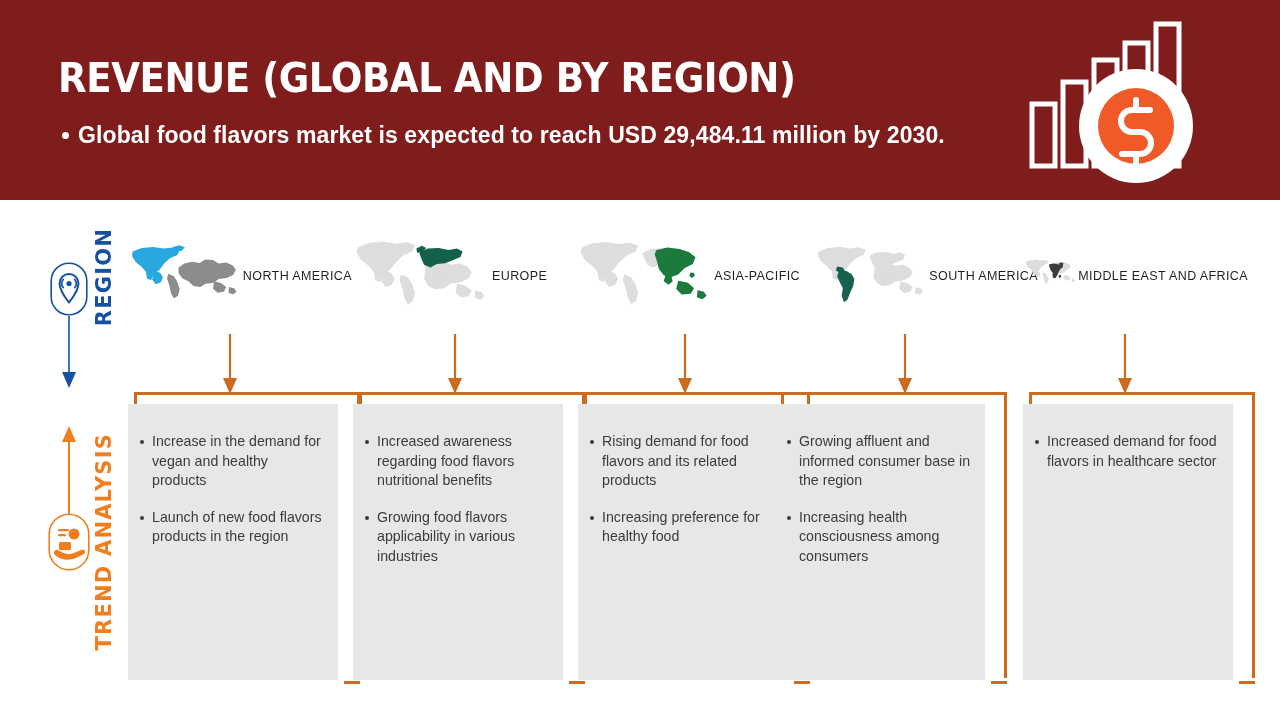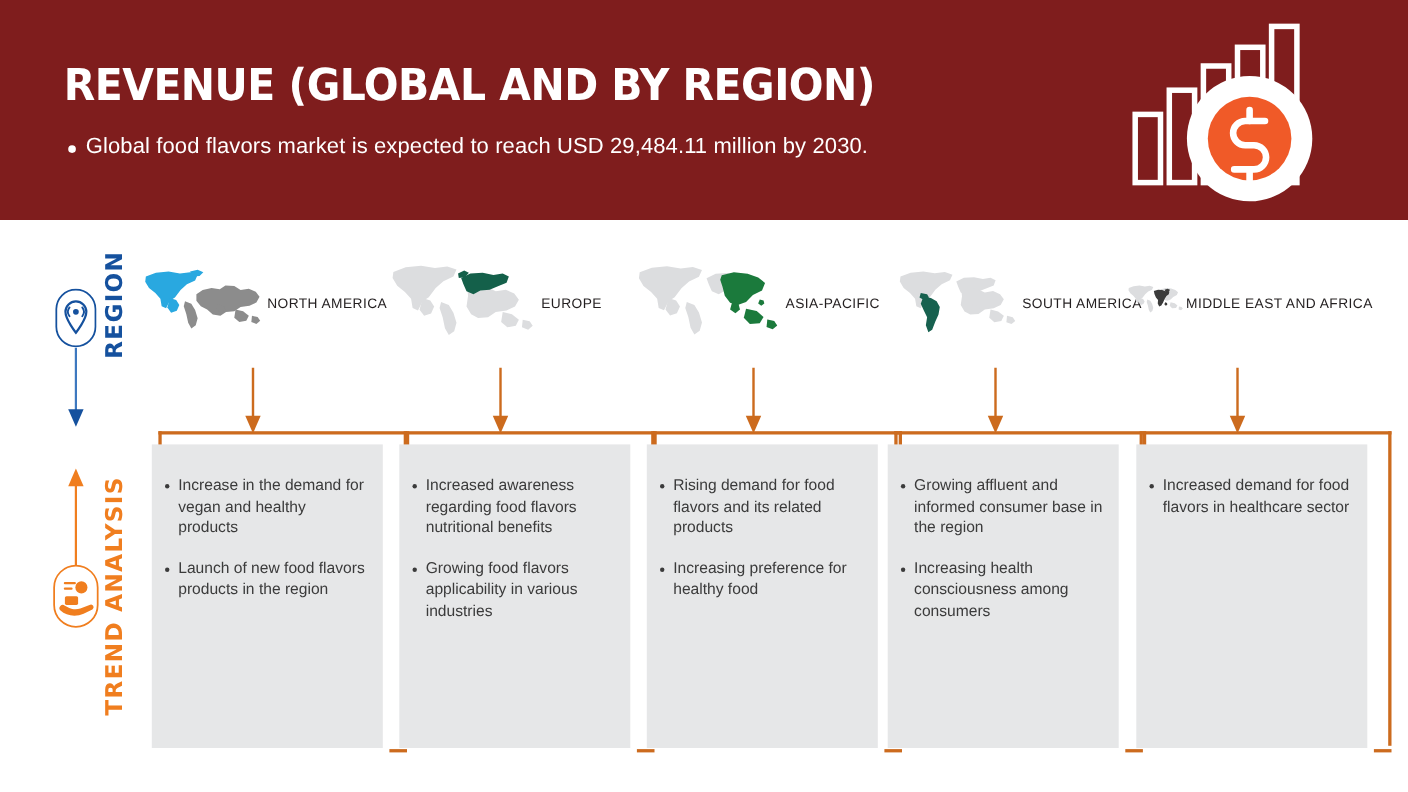--- a/index.html
+++ b/index.html
@@ -25,21 +25,21 @@
   }
   .header-sub-wrap{
     position:absolute; left:62px; top:122px;
     display:flex; align-items:flex-start; gap:9px;
   }
   .header-bullet{
     width:7px;height:7px;border-radius:50%;background:#ffffff;
     margin-top:10px; flex:0 0 auto;
   }
   .header-sub{
-    font-size:20px; color:#ffffff; font-weight:400;
+    font-size:23px; color:#ffffff; font-weight:700;
     font-family:"Liberation Sans", sans-serif;
     letter-spacing:0.1px;
   }
   .header-icon{
     position:absolute; right:64px; top:18px; width:190px; height:172px;
   }
 
   
   .rail-region-icon{
     position:absolute; left:50px; top:262px; width:38px; height:54px;
@@ -74,21 +74,21 @@
   .region-name{
     margin-top:10px; font-size:12.5px; color:#231f20;
     letter-spacing:0.4px; white-space:nowrap;
     font-family:"Liberation Sans", sans-serif;
   }
 
   
   .conn-arrow{ position:absolute; top:334px; width:18px; height:62px; }
 
   
-  .cards{ position:absolute; left:0; top:392px; width:1060px; height:300px;margin-left:10px; }
+  .cards{ position:absolute; left:0; top:392px; width:1060px; height:300px; }
   .card-wrap{ position:absolute; top:0; width:232px; height:292px; }
   .bracket-top{
     position:absolute; left:6px; top:0; width:226px; height:3px;
     background:#cc6b1e;
   }
   .bracket-topstub{
     position:absolute; left:6px; top:0; width:3px; height:14px;
     background:#cc6b1e;
   }
   .bracket-right{
@@ -364,21 +364,21 @@
           <span class="li-text">Rising demand for food flavors and its related products</span>
         </li>
         <li>
           <span class="li-bullet"></span>
           <span class="li-text">Increasing preference for healthy food</span>
         </li>
       </ul>
     </div>
   </div>
 
-  <div class="card-wrap" style="left:797px">
+  <div class="card-wrap" style="left:775px">
     <div class="bracket-top"></div>
     <div class="bracket-topstub"></div>
     <div class="bracket-right"></div>
     <div class="bracket-botstub"></div>
     <div class="card-body">
       <ul class="card-list">
         <li>
           <span class="li-bullet"></span>
           <span class="li-text">Growing affluent and informed consumer base in the region</span>
         </li>

